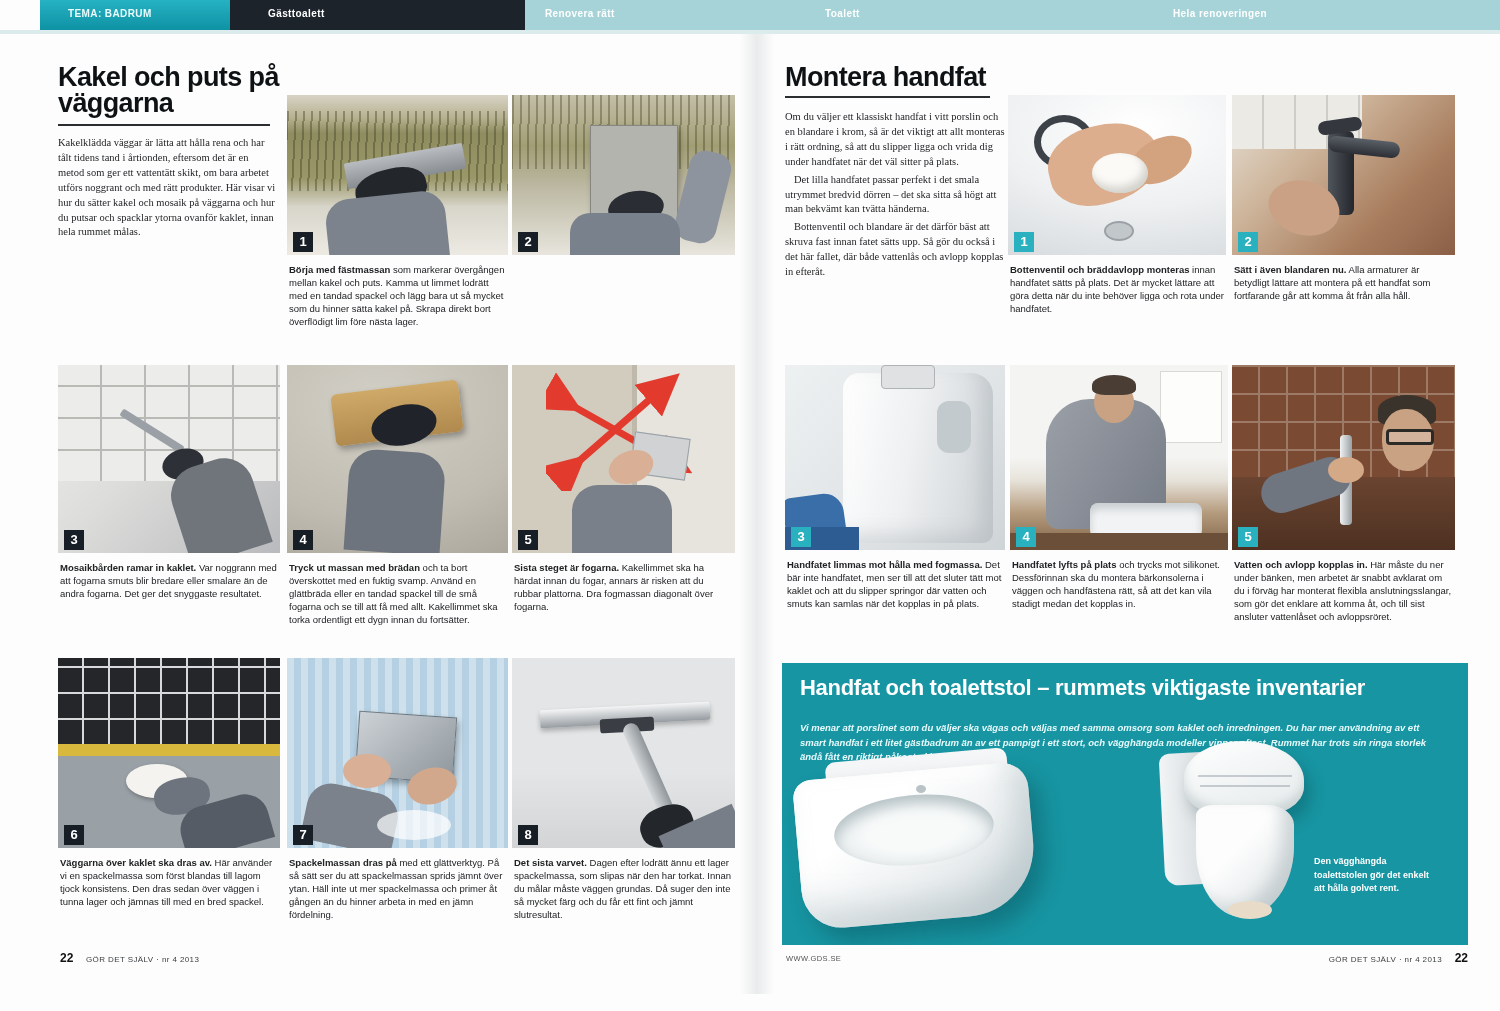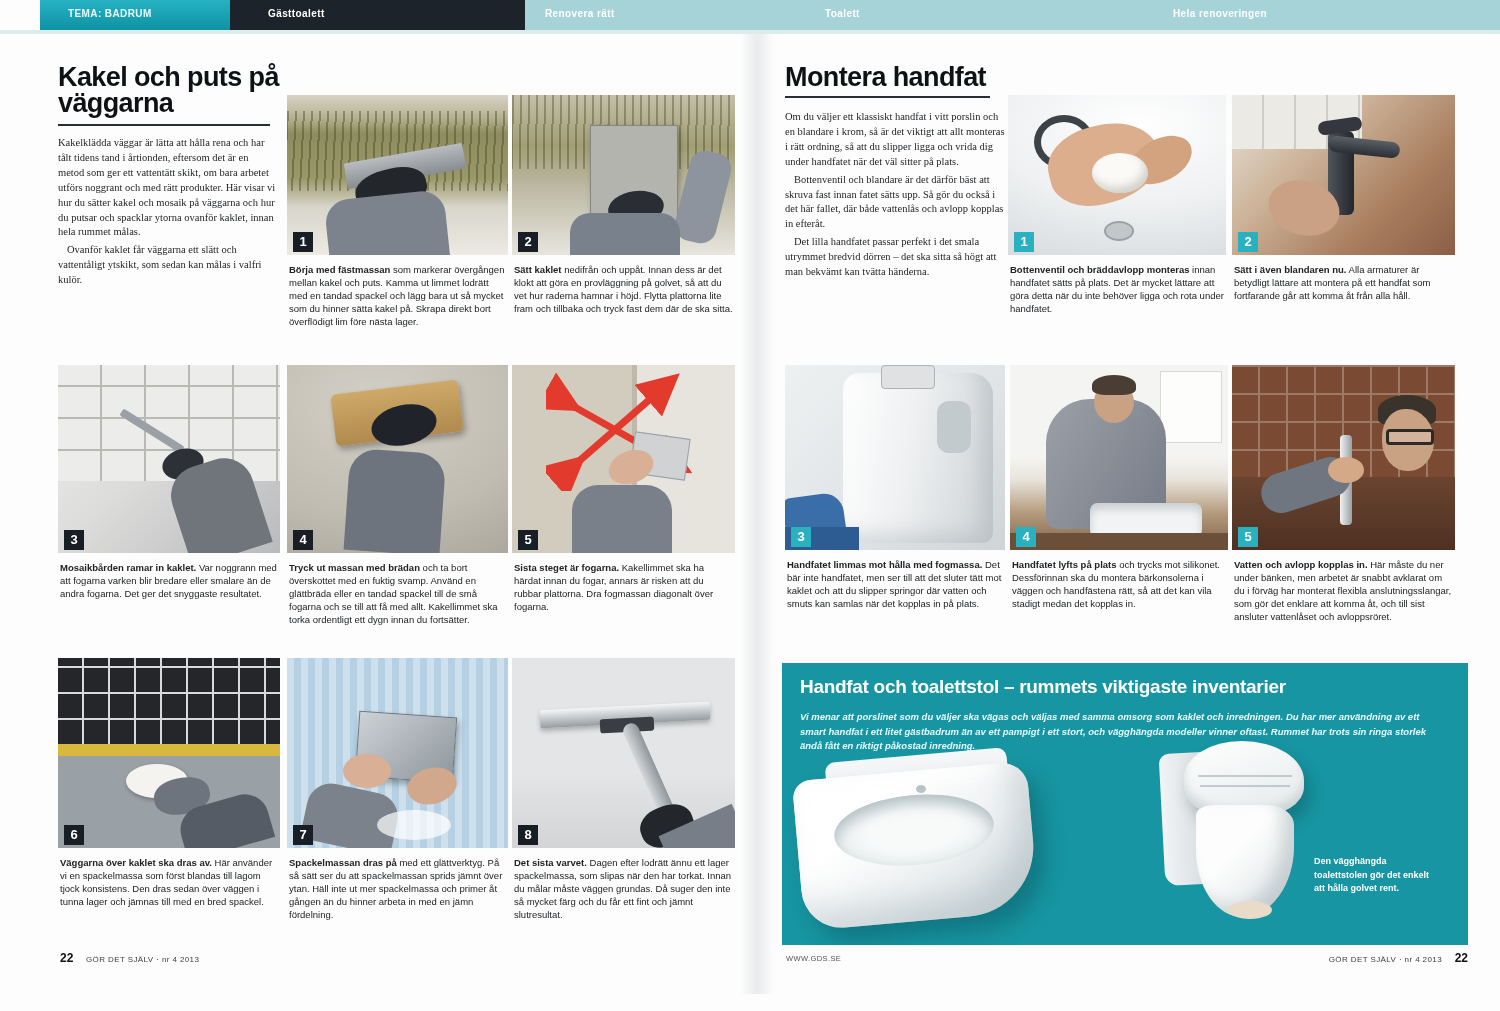--- a/index.html
+++ b/index.html
@@ -44,21 +44,21 @@
   .ph-l6{background:#9aa1a6;}
   .ph-l7{background:repeating-linear-gradient(90deg,#cde0ec 0 7px,#b5d0e2 7px 14px);}
   .ph-l8{background:linear-gradient(180deg,#e3e5e6 0 60%,#d2d4d6 100%);}
   .ph-r1{background:radial-gradient(120% 90% at 60% 20%,#ffffff 0%,#eef0f1 55%,#d8dcdf 100%);}
   .ph-r2{background:linear-gradient(135deg,#e8e3da 0%,#cdb49a 35%,#a97e5f 70%,#8a5f46 100%);}
   .ph-r3{background:linear-gradient(135deg,#eef1f2 0%,#dfe3e5 60%,#cfd4d7 100%);}
   .ph-r4{background:linear-gradient(180deg,#f4f4f2 0 50%,#e8e4dc 62%,#b59b7d 80%,#7e6045 100%);}
   .ph-r5{background:#7a4a33;}
   
   .ibox{position:absolute;left:782px;top:663px;width:686px;height:282px;background:#1795a2;overflow:hidden;}
-  .ibox h2{margin:14px 18px 14px;font-weight:bold;font-size:19px;line-height:1;color:#ffffff;letter-spacing:-.3px;}
+  .ibox h2{margin:14px 18px 22px;font-weight:bold;font-size:22px;line-height:1;color:#ffffff;letter-spacing:-.3px;}
   .ibox .body{margin:0 18px;width:640px;font-weight:bold;font-size:9.5px;line-height:1.55;color:#e8fbfc;font-style:italic;}
   .anno{position:absolute;width:116px;color:#ffffff;font-weight:bold;font-size:9px;line-height:1.5;}
   
   .foot{position:absolute;font-size:8px;letter-spacing:.4px;color:#3a3d40;white-space:nowrap;}
   .foot b{font-size:12px;letter-spacing:0;color:#111;text-align:right;}
   .foot .sp{margin:0 5px;}
 </style>
 </head>
 <body>
 
@@ -75,21 +75,20 @@
     <span class="tabtxt" style="left:300px">Toalett</span>
     <span class="tabtxt" style="left:648px">Hela renoveringen</span>
   </div>
   <div class="underbar"></div>
   <div class="gutter"></div>
 
   <h1 class="pgtitle" style="left:58px;top:64px;width:222px">Kakel och puts på väggarna</h1>
   <div class="rule" style="left:58px;top:124px;width:212px"></div>
   <div class="intro" style="left:58px;top:136px;width:218px">
     <p>Kakelklädda väggar är lätta att hålla rena och har tålt tidens tand i årtionden, eftersom det är en metod som ger ett vattentätt skikt, om bara arbetet utförs noggrant och med rätt produkter. Här visar vi hur du sätter kakel och mosaik på väggarna och hur du putsar och spacklar ytorna ovanför kaklet, innan hela rummet målas.</p>
-    <p>Ovanför kaklet får väggarna ett slätt och vattentåligt ytskikt, som sedan kan målas i valfri kulör.</p>
   </div>
 
   <div class="card" style="left:287px;top:95px;width:221px">
     <div class="photo ph-l1 h160">
       <div class="sh" style="left:0;top:16px;width:100%;height:80px;background:repeating-linear-gradient(93deg,rgba(55,58,28,.38) 0 2px,rgba(0,0,0,0) 2px 8px)"></div>
       <div class="sh" style="left:58px;top:58px;width:120px;height:26px;background:linear-gradient(180deg,#b9bcc0,#888d92);transform:rotate(-10deg);border-radius:2px"></div>
       <div class="sh" style="left:68px;top:74px;width:72px;height:40px;background:#23262b;border-radius:45% 45% 40% 40%;transform:rotate(-14deg)"></div>
       <div class="sh" style="left:40px;top:100px;width:120px;height:70px;background:#7c838d;border-radius:24px 24px 0 0;transform:rotate(-6deg)"></div>
       <div class="badge dark">1</div>
     </div>
@@ -101,37 +100,33 @@
 
   <div class="card" style="left:512px;top:95px;width:223px">
     <div class="photo ph-l2 h160">
       <div class="sh" style="left:0;top:0;width:100%;height:74px;background:repeating-linear-gradient(91deg,rgba(55,58,28,.35) 0 2px,rgba(0,0,0,0) 2px 8px)"></div>
       <div class="sh" style="left:78px;top:30px;width:86px;height:104px;background:#b3b4ae;border:1px solid #85867f;box-shadow:2px 3px 6px rgba(0,0,0,.25)"></div>
       <div class="sh" style="left:170px;top:56px;width:42px;height:92px;background:#8d949d;border-radius:16px;transform:rotate(14deg)"></div>
       <div class="sh" style="left:96px;top:96px;width:56px;height:34px;background:#2a2d33;border-radius:50%;transform:rotate(-8deg)"></div>
       <div class="sh" style="left:58px;top:118px;width:110px;height:50px;background:#79818c;border-radius:20px 20px 0 0"></div>
       <div class="badge dark">2</div>
     </div>
-    <p class="cap">
-      <strong>Sätt kaklet</strong>
-      <span>nedifrån och uppåt. Innan dess är det klokt att göra en provläggning på golvet, så att du vet hur raderna hamnar i höjd. Flytta plattorna lite fram och tillbaka och tryck fast dem där de ska sitta.</span>
-    </p>
   </div>
 
   <div class="card" style="left:58px;top:365px;width:222px">
     <div class="photo ph-l3 h188">
       <div class="sh" style="left:0;top:0;width:100%;height:116px;background:repeating-linear-gradient(0deg,rgba(0,0,0,0) 0 30px,#b9b9b5 30px 32px),repeating-linear-gradient(90deg,rgba(0,0,0,0) 0 42px,#b9b9b5 42px 44px),#ececea"></div>
       <div class="sh" style="left:58px;top:62px;width:72px;height:8px;background:#9aa0a5;transform:rotate(32deg);border-radius:2px"></div>
       <div class="sh" style="left:104px;top:84px;width:42px;height:30px;background:#2d3036;border-radius:50%;transform:rotate(-16deg)"></div>
       <div class="sh" style="left:118px;top:96px;width:84px;height:96px;background:#70757c;border-radius:30px 30px 0 0;transform:rotate(-18deg)"></div>
       <div class="badge dark">3</div>
     </div>
     <p class="cap">
       <strong>Mosaikbården ramar in kaklet.</strong>
-      <span>Var noggrann med att fogarna varken blir bredare eller smalare än de andra fogarna. Det ger det snyggaste resultatet.</span>
+      <span>Var noggrann med att fogarna smuts blir bredare eller smalare än de andra fogarna. Det ger det snyggaste resultatet.</span>
     </p>
   </div>
 
   <div class="card" style="left:287px;top:365px;width:221px">
     <div class="photo ph-l4 h188">
       <div class="sh" style="left:46px;top:22px;width:128px;height:52px;background:linear-gradient(180deg,#cfa968,#b08a4e);border-radius:6px;transform:rotate(-7deg);box-shadow:2px 4px 6px rgba(0,0,0,.3)"></div>
       <div class="sh" style="left:84px;top:40px;width:66px;height:40px;background:#202329;border-radius:50%;transform:rotate(-12deg)"></div>
       <div class="sh" style="left:60px;top:86px;width:96px;height:102px;background:#6e747e;border-radius:28px 28px 0 0;transform:rotate(4deg)"></div>
       <div class="badge dark">4</div>
     </div>
@@ -205,22 +200,22 @@
     <p class="cap">
       <strong>Det sista varvet.</strong>
       <span>Dagen efter lodrätt ännu ett lager spackelmassa, som slipas när den har torkat. Innan du målar måste väggen grundas. Då suger den inte så mycket färg och du får ett fint och jämnt slutresultat.</span>
     </p>
   </div>
 
   <h1 class="pgtitle" style="left:785px;top:64px;width:225px">Montera handfat</h1>
   <div class="rule" style="left:785px;top:96px;width:205px"></div>
   <div class="intro" style="left:785px;top:110px;width:220px">
     <p>Om du väljer ett klassiskt handfat i vitt porslin och en blandare i krom, så är det viktigt att allt monteras i rätt ordning, så att du slipper ligga och vrida dig under handfatet när det väl sitter på plats.</p>
+    <p>Det lilla handfatet passar perfekt i det smala utrymmet bredvid dörren – det ska sitta så högt att man bekvämt kan tvätta händerna.</p>
     <p>Bottenventil och blandare är det därför bäst att skruva fast innan fatet sätts upp. Så gör du också i det här fallet, där både vattenlås och avlopp kopplas in efteråt.</p>
-    <p>Det lilla handfatet passar perfekt i det smala utrymmet bredvid dörren – det ska sitta så högt att man bekvämt kan tvätta händerna.</p>
   </div>
 
   <div class="card" style="left:1008px;top:95px;width:218px">
     <div class="photo ph-r1 h160">
       <div class="sh" style="left:26px;top:20px;width:46px;height:40px;border:7px solid #3d4148;border-radius:50%"></div>
       <div class="sh" style="left:40px;top:30px;width:112px;height:78px;background:#dcae8e;border-radius:48% 52% 55% 45%;transform:rotate(-14deg)"></div>
       <div class="sh" style="left:120px;top:44px;width:66px;height:42px;background:#d3a27f;border-radius:50%;transform:rotate(-28deg)"></div>
       <div class="sh" style="left:84px;top:58px;width:56px;height:40px;background:#fbfaf7;border-radius:50%;box-shadow:inset -4px -6px 8px rgba(150,150,140,.4)"></div>
       <div class="sh" style="left:96px;top:126px;width:26px;height:16px;background:#c2c7ca;border:2px solid #9aa0a4;border-radius:50%"></div>
       <div class="badge teal">1</div>

